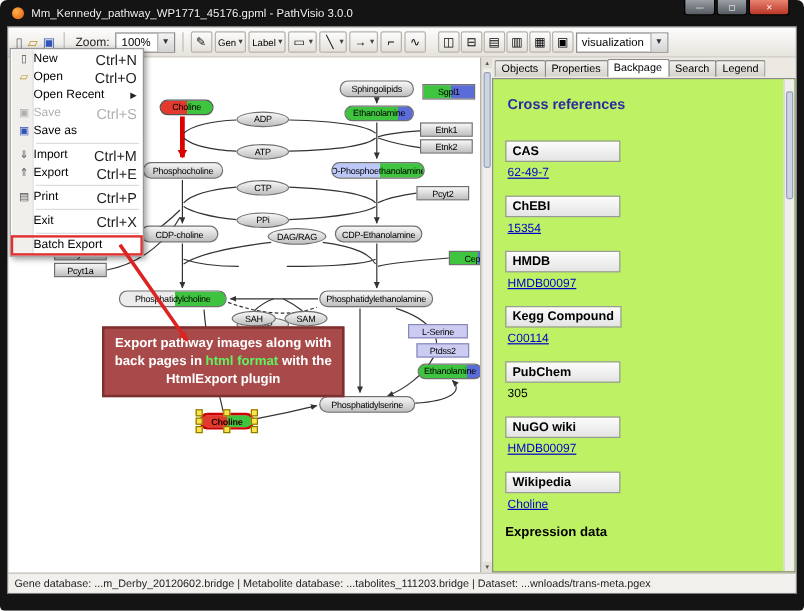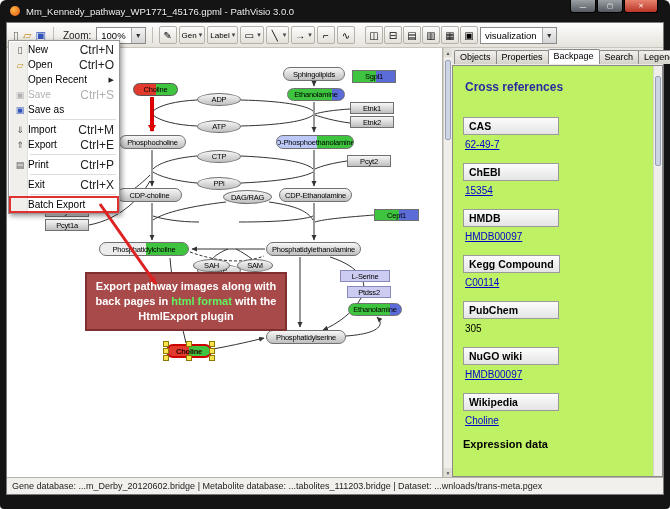--- a/index.html
+++ b/index.html
@@ -26,21 +26,21 @@
 .combo{display:flex;align-items:center;background:#fff;border:1px solid #8a8a8a;height:17px;font-size:9.5px;padding-left:4px;}
 .combo .dd{width:14px;height:100%;background:linear-gradient(#f4f4f4,#d4d4d4);border-left:1px solid #aaa;display:flex;align-items:center;justify-content:center;font-size:7px;color:#333;margin-left:5px;}
 .tool-btn{display:flex;align-items:center;height:18px;border:1px solid #b5b2aa;border-radius:2px;background:linear-gradient(#fcfcfc,#e4e1da);padding:0 2px;}
 .tool-glyph{font-size:10px;min-width:12px;text-align:center;}
 .tool-text{font-size:8px;}
 .tool-dd{font-size:7px;color:#444;margin-left:2px;}
 .align-group{display:flex;gap:1px;margin-left:8px;}
 .viz-combo{margin-left:auto;margin-right:112px;width:92px;}
 
 .main{flex:1;display:flex;min-height:0;}
-.canvas-wrap{position:relative;width:436px;background:#fff;overflow:hidden;border-right:1px solid #b5b2aa;}
+.canvas-wrap{position:relative;width:394px;background:#fff;overflow:hidden;border-right:1px solid #b5b2aa;}
 .edge-svg{position:absolute;left:0;top:0;z-index:5;}
 .node-layer{position:absolute;inset:0;z-index:10;}
 .pnode{position:absolute;display:flex;align-items:center;justify-content:center;font-size:7.5px;letter-spacing:-0.2px;color:#000;border:1px solid #707070;background:linear-gradient(180deg,#f7f7f7,#bfbfbf);overflow:hidden;white-space:nowrap;}
 .sh-rounded{border-radius:7px;}
 .sh-ellipse{border-radius:50%;}
 .st-redgreen{background:linear-gradient(90deg,#e23b2e 0 50%,#3ec43e 50%);border-color:#555;}
 .st-bluegreen{background:linear-gradient(90deg,#bcc8f8 0 52%,#3ec43e 52%);}
 .st-greenblue{background:linear-gradient(90deg,#3ec43e 0 55%,#5b6bd8 55%);}
 .st-greenblue2{background:linear-gradient(90deg,#3ec43e 0 78%,#5b6bd8 78%);}
 .st-graygreen{background:linear-gradient(90deg,#ececec 0 52%,#3ec43e 52%);}

